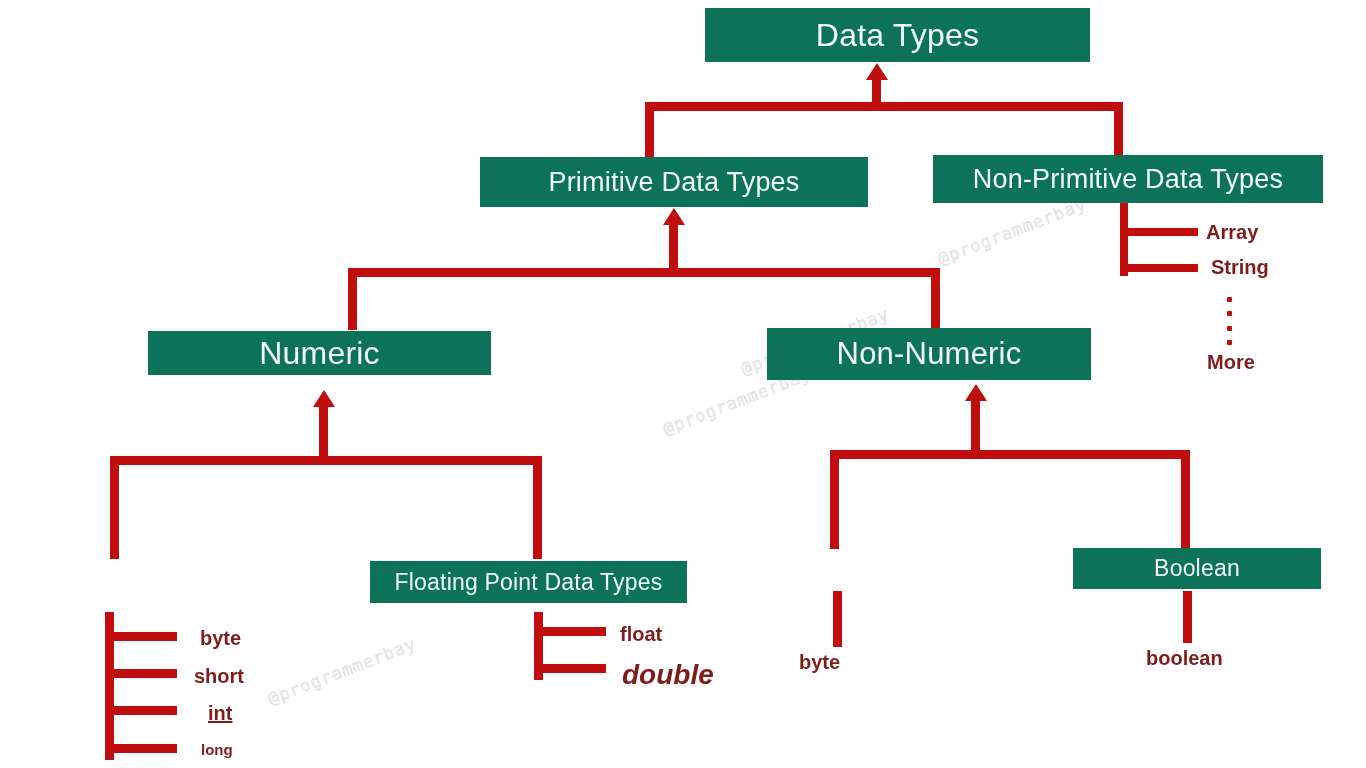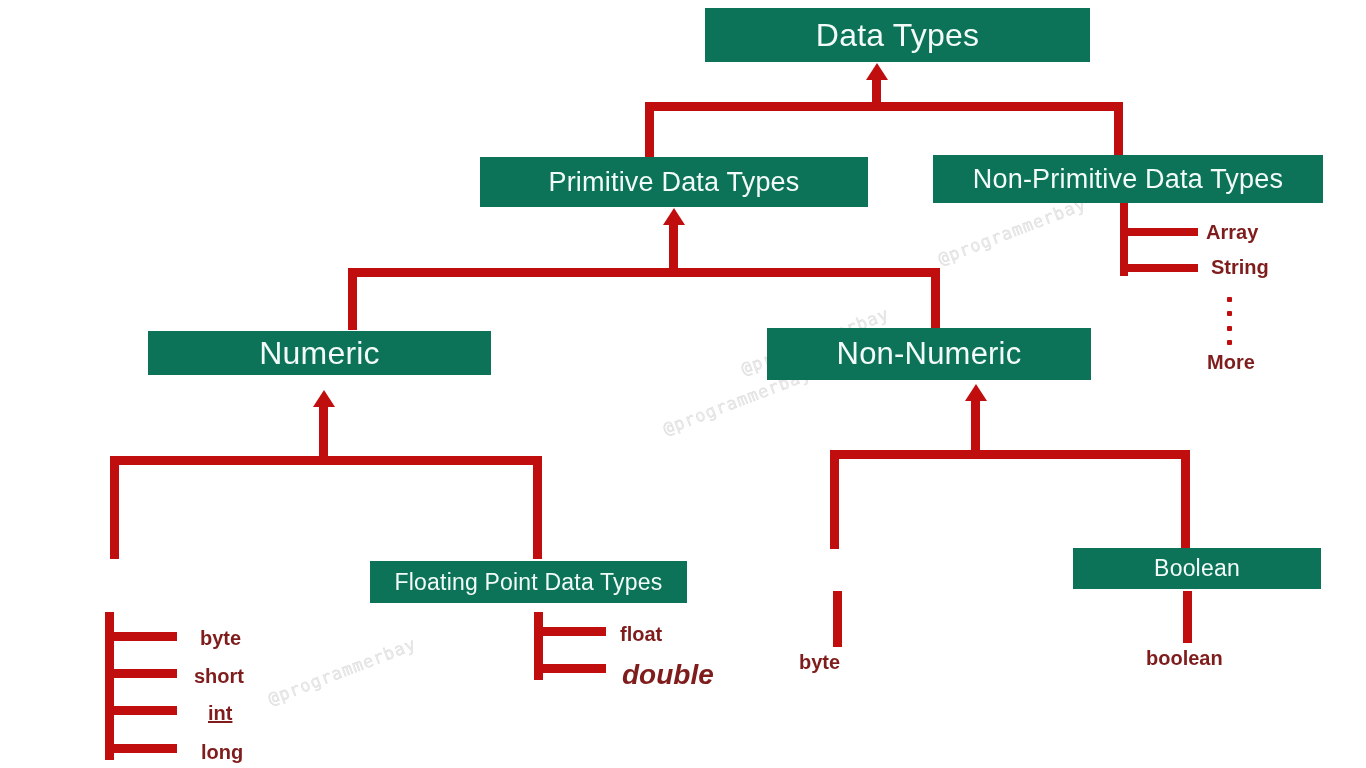--- a/index.html
+++ b/index.html
@@ -150,21 +150,21 @@
 
   <div class="vbar" style="left:105px; top:612px; width:9px; height:148px;"></div>
   <div class="hbar" style="left:105px; top:632px; width:72px; height:9px;"></div>
   <div class="hbar" style="left:105px; top:669px; width:72px; height:9px;"></div>
   <div class="hbar" style="left:105px; top:706px; width:72px; height:9px;"></div>
   <div class="hbar" style="left:105px; top:744px; width:72px; height:9px;"></div>
 
   <div class="leaf" style="left:200px; top:627px; font-size:20px;">byte</div>
   <div class="leaf" style="left:194px; top:665px; font-size:20px;">short</div>
   <div class="leaf" style="left:208px; top:702px; font-size:20px;text-decoration:underline;">int</div>
-  <div class="leaf" style="left:201px; top:741px; font-size:20px;">long</div>
+  <div class="leaf" style="left:201px; top:741px; font-size:15px;">long</div>
 
   <div class="vbar" style="left:534px; top:612px; width:9px; height:68px;"></div>
   <div class="hbar" style="left:534px; top:627px; width:72px; height:9px;"></div>
   <div class="hbar" style="left:534px; top:664px; width:72px; height:9px;"></div>
 
   <div class="leaf" style="left:620px; top:623px; font-size:20px;">float</div>
   <div class="leaf" style="left:622px; top:659px; font-size:28px;font-style:italic;">double</div>
 
   <div class="vbar" style="left:833px; top:591px; width:9px; height:56px;"></div>
   <div class="leaf" style="left:799px; top:651px; font-size:20px;">byte</div>

